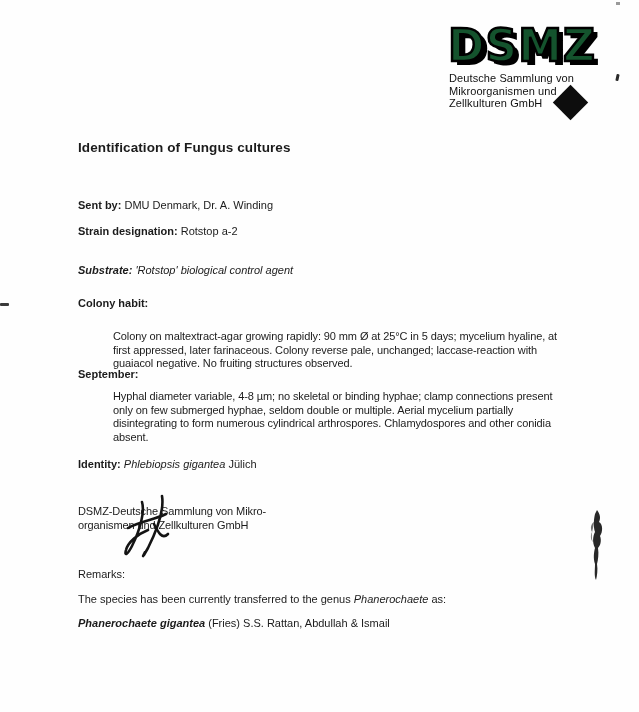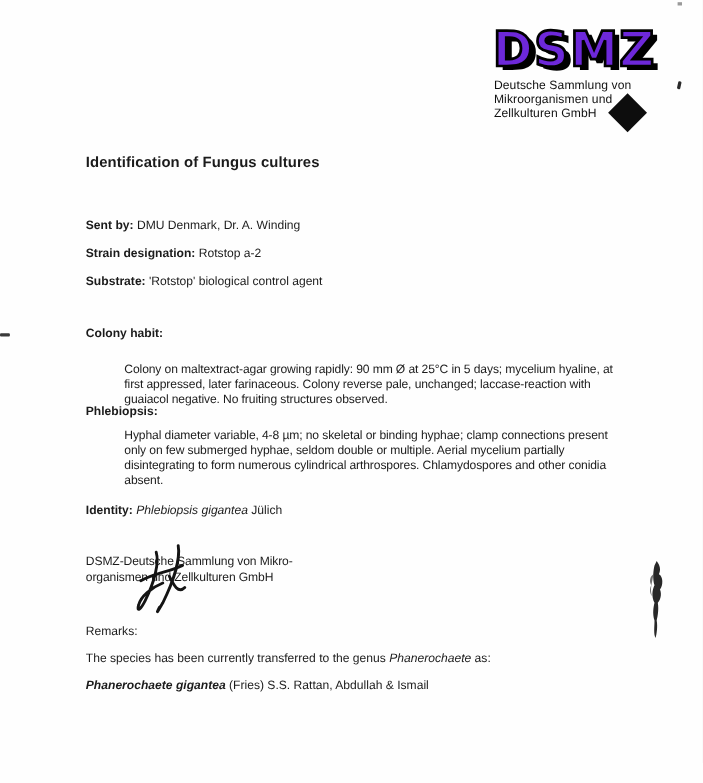--- a/index.html
+++ b/index.html
@@ -20,21 +20,21 @@
   .b { font-weight: bold; }
   .i { font-style: italic; }
   .bi { font-weight: bold; font-style: italic; }
 
   
   .logo-wordmark {
     font-family: "DejaVu Sans", sans-serif;
     font-weight: bold;
     font-size: 44px;
     line-height: 1;
-    color: #6d28d9;
+    color: #14532d;
     -webkit-text-stroke: 2.5px #000000;
     text-shadow: 5px 4px 0 #000000;
     letter-spacing: 1px;
     white-space: nowrap;
   }
   .logo-sub {
     font-size: 11px;
     line-height: 12.5px;
     color: #101010;
     white-space: pre-line;
@@ -113,30 +113,30 @@
   <div class="abs diamond" style="left:558px; top:90px;"></div>
 
   <h1 class="abs doc-title" style="left:78px; top:140px;">Identification of Fungus cultures</h1>
 
   <div class="abs line" style="left:78px; top:199px;">
     <span class="b">Sent by:</span><span> DMU Denmark, Dr. A. Winding</span>
   </div>
   <div class="abs line" style="left:78px; top:225px;">
     <span class="b">Strain designation:</span><span> Rotstop a-2</span>
   </div>
-  <div class="abs line" style="left:78px; top:250px;">
+  <div class="abs line" style="left:78px; top:264px;font-style:italic;">
     <span class="b">Substrate:</span><span> 'Rotstop' biological control agent</span>
   </div>
 
   <div class="abs section-head" style="left:78px; top:297px;">Colony habit:</div>
   <div class="abs para" style="left:113px; top:330px; width:460px;">Colony on maltextract-agar growing rapidly: 90 mm Ø at 25°C in 5 days; mycelium hyaline, at
 first appressed, later farinaceous. Colony reverse pale, unchanged; laccase-reaction with
 guaiacol negative. No fruiting structures observed.</div>
 
-  <div class="abs section-head" style="left:78px; top:368px;">Phlebiopsis:</div>
+  <div class="abs section-head" style="left:78px; top:368px;">September:</div>
   <div class="abs para" style="left:113px; top:390px; width:460px;">Hyphal diameter variable, 4-8 µm; no skeletal or binding hyphae; clamp connections present
 only on few submerged hyphae, seldom double or multiple. Aerial mycelium partially
 disintegrating to form numerous cylindrical arthrospores. Chlamydospores and other conidia
 absent.</div>
 
   <div class="abs line" style="left:78px; top:458px;">
     <span class="b">Identity:</span><span class="i"> Phlebiopsis gigantea</span><span> Jülich</span>
   </div>
 
   <div class="abs para" style="left:78px; top:505px;">DSMZ-Deutsche Sammlung von Mikro-

